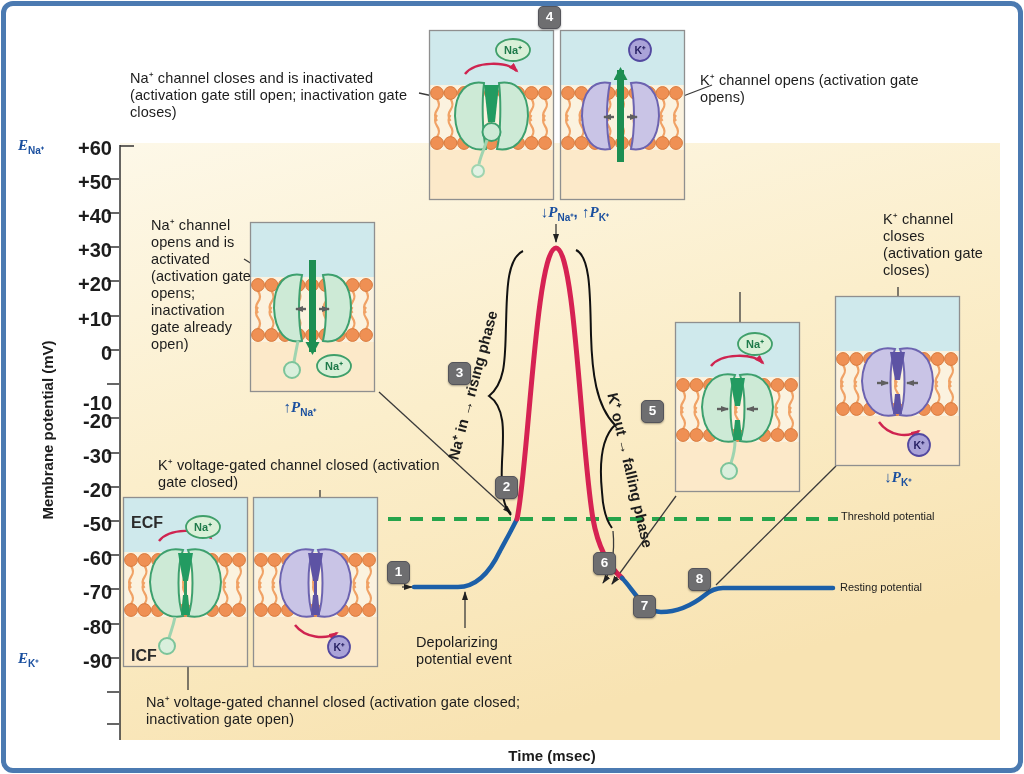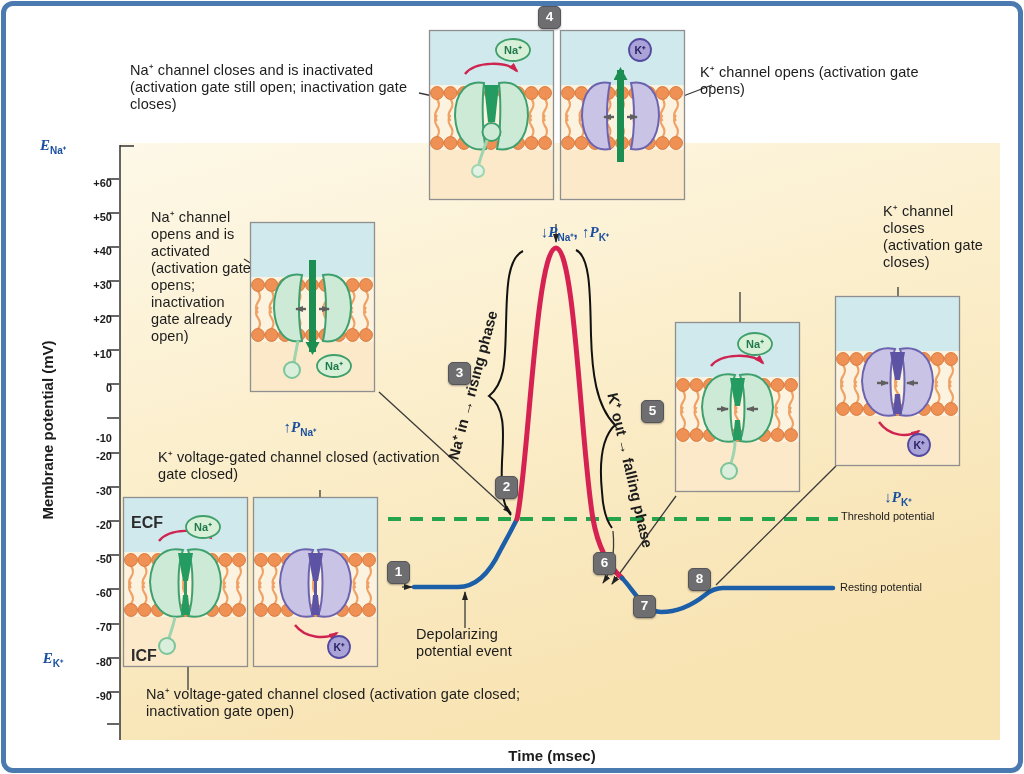--- a/index.html
+++ b/index.html
@@ -1,25 +1,25 @@
 <!DOCTYPE html>
 <html><head>
 <meta charset="utf-8">
 <style>
   html,body{margin:0;padding:0;background:#fff;font-family:"Liberation Sans",sans-serif;}
   .canvas{position:relative;width:1024px;height:774px;background:#fff;overflow:hidden;}
   .frame{position:absolute;inset:1px;border:5px solid #4b7ab1;border-radius:12px;pointer-events:none;z-index:50;}
   svg.layer{position:absolute;left:0;top:0;z-index:1;}
   .ov{position:absolute;z-index:10;color:#1c1c1c;}
-  .note{font-size:14.5px;line-height:1.17;letter-spacing:.1px;}
-  .ytick{width:50px;left:62px;text-align:right;font-size:11px;font-weight:700;margin-top:40px;}
-  .elabel{width:46px;left:30px;text-align:center;font-size:15px;font-weight:700;color:#1a4f9f;}
+  .note{font-size:14.5px;line-height:1.17;letter-spacing:.1px;margin-top:8px;}
+  .ytick{width:50px;left:62px;text-align:right;font-size:20px;font-weight:700;}
+  .elabel{width:46px;left:18px;text-align:left;font-size:15px;font-weight:700;color:#1a4f9f;}
   .elabel i{font-family:"Liberation Serif",serif;font-weight:700;}
   .elabel sub,.plabel sub{font-size:10px;}
-  .plabel{color:#1a4f9f;font-size:15px;font-weight:700;text-align:center;margin-top:20px;}
+  .plabel{color:#1a4f9f;font-size:15px;font-weight:700;text-align:center;}
   .plabel em{font-family:"Liberation Serif",serif;font-weight:700;font-style:italic;}
   .plabel sub{color:#1a4f9f;}
   .badge{width:21px;height:21px;background:#6e6e70;border:1px solid #54545a;border-radius:5px;
          color:#fff;font-size:13.5px;font-weight:700;text-align:center;line-height:20px;
          box-shadow:0 1px 2px rgba(0,0,0,.35);z-index:20;}
   .axis-title{font-size:15px;font-weight:600;white-space:nowrap;}
   .rot-90{transform:translate(-50%,-50%) rotate(-90deg);}
   .phase{font-size:15px;font-weight:700;white-space:nowrap;z-index:12;}
   .ref-label{font-size:11px;}
 </style>

